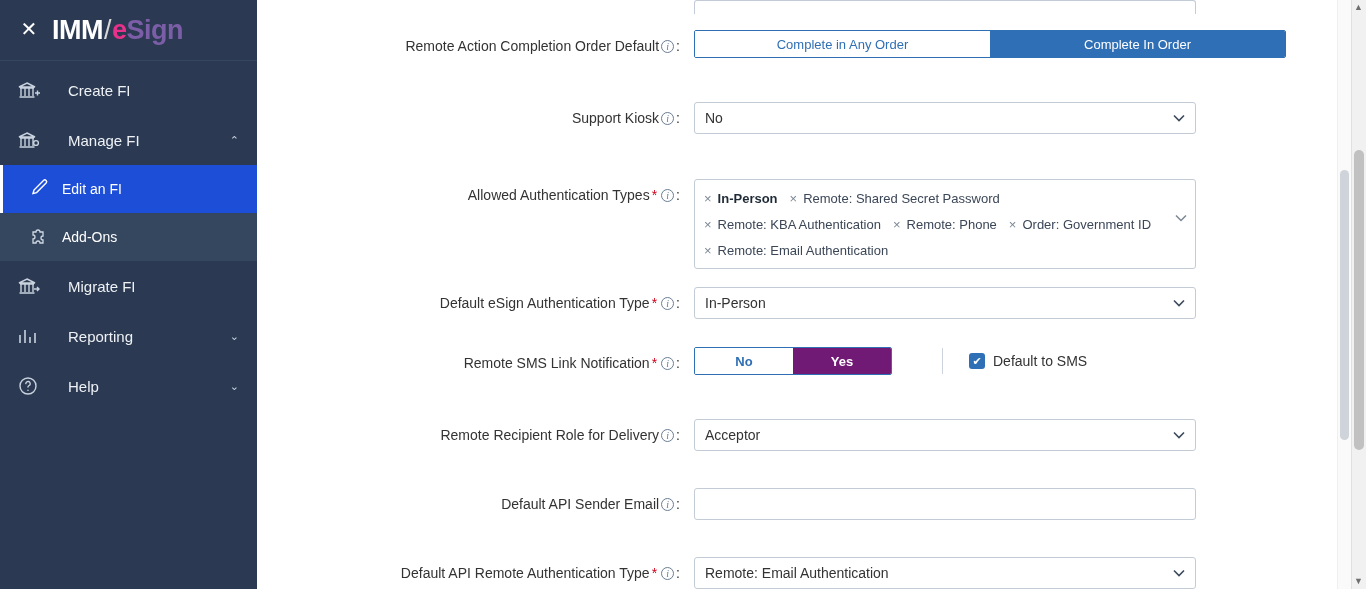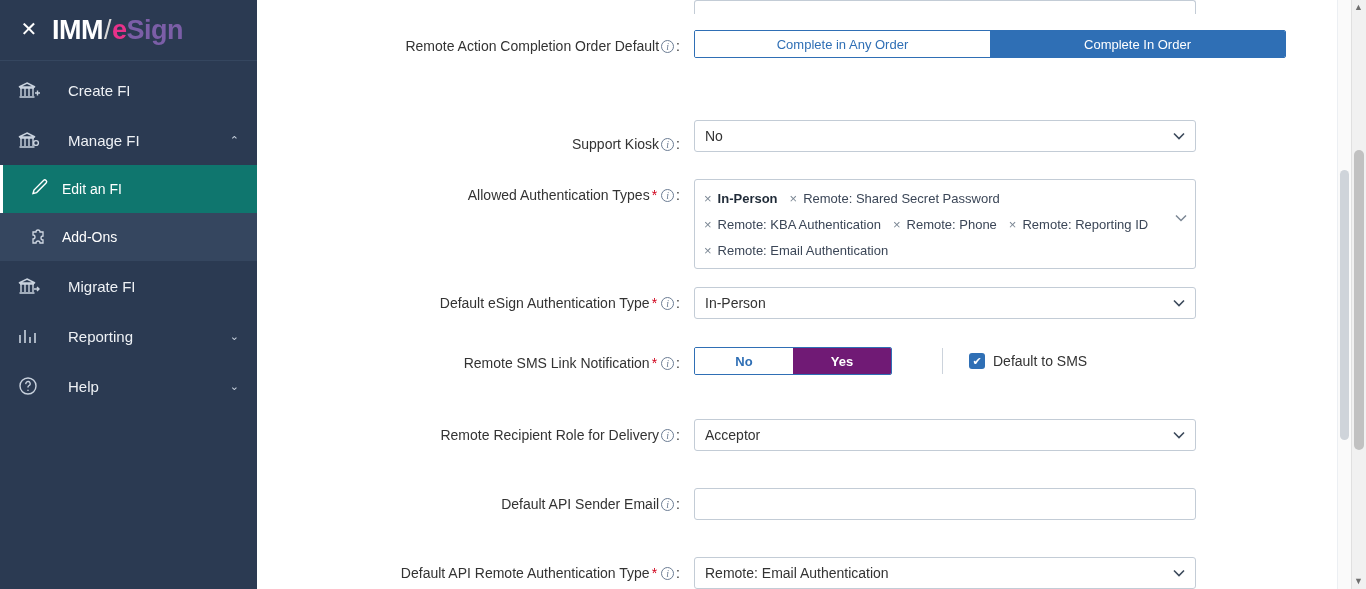--- a/index.html
+++ b/index.html
@@ -81,21 +81,21 @@
     height: 48px;
     display: flex;
     align-items: center;
     padding: 0 18px 0 30px;
     font-size: 14px;
     color: #ffffff;
     background: #35465f;
     cursor: pointer;
   }
   .sub-item .ic { width: 32px; min-width: 32px; color: #cfd7e2; }
-  .sub-item.selected { background: #0f766e; }
+  .sub-item.selected { background: #1d4ed8; }
   .sub-item.selected::before {
     content: "";
     position: absolute;
     left: 0;
     width: 3px;
     height: 48px;
     background: #ffffff;
   }
   .sub-wrap { position: relative; }
 
@@ -430,21 +430,21 @@
           <span>Remote Action Completion Order Default</span><span class="info">i</span><span>:</span>
         </div>
         <div class="ctl">
           <div class="toggle">
             <div class="opt">Complete in Any Order</div>
             <div class="opt on">Complete In Order</div>
           </div>
         </div>
       </div>
 
-      <div class="row" style="margin-top:22px;align-items:flex-end;">
+      <div class="row" style="margin-top:22px;">
         <div class="lbl">
           <span>Support Kiosk</span><span class="info">i</span><span>:</span>
         </div>
         <div class="ctl">
           <div class="field select">
             <span>No</span>
             <span class="chev-d">
               <svg width="12" height="8" viewBox="0 0 12 8" fill="none" stroke="#3c4a5c" stroke-width="1.6">
                   <path d="M1 1.5l5 5 5-5"></path>
                 </svg>
@@ -471,21 +471,21 @@
               <span class="tag">
                   <span class="x">×</span>
                   <span class="txt">Remote: KBA Authentication</span>
                 </span>
               <span class="tag">
                   <span class="x">×</span>
                   <span class="txt">Remote: Phone</span>
                 </span>
               <span class="tag">
                   <span class="x">×</span>
-                  <span class="txt">Remote: Reporting ID</span>
+                  <span class="txt">Order: Government ID</span>
                 </span>
               <span class="tag">
                   <span class="x">×</span>
                   <span class="txt">Remote: Email Authentication</span>
                 </span>
             </div>
             <span class="chev-d">
               <svg width="12" height="8" viewBox="0 0 12 8" fill="none" stroke="#7b8794" stroke-width="1.5">
                   <path d="M1 1.5l5 5 5-5"></path>
                 </svg>

